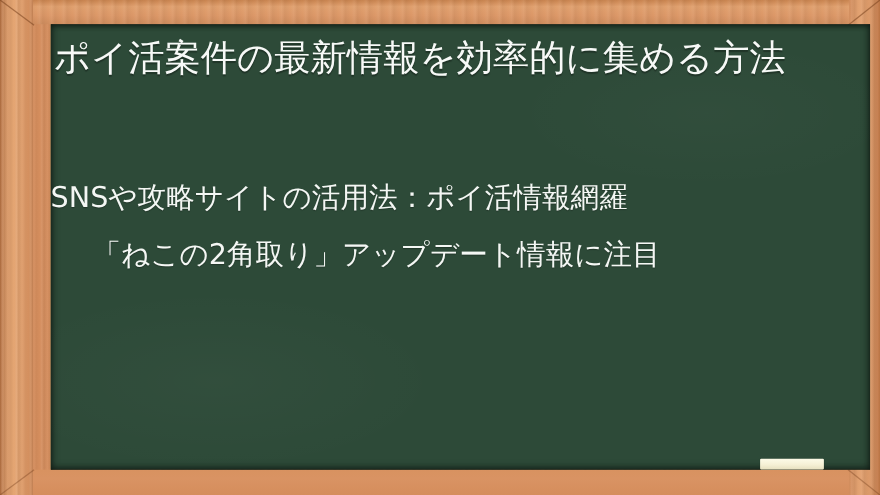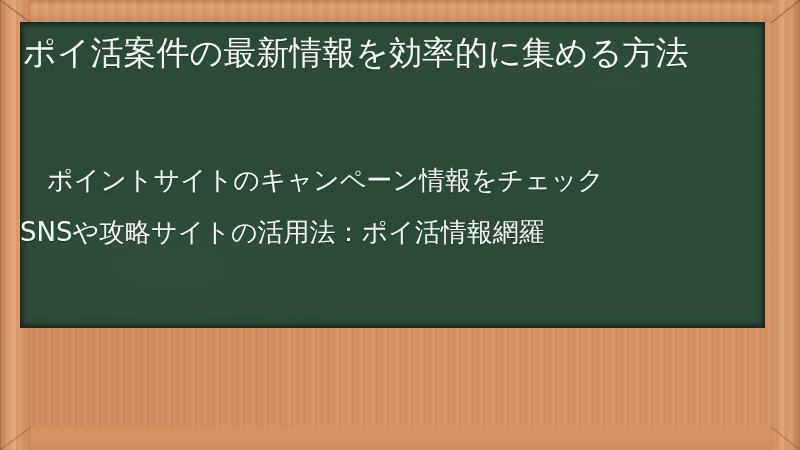--- a/index.html
+++ b/index.html
@@ -97,24 +97,24 @@
   }
   .miter-tl { top: 0; left: 0; }
   .miter-tr { top: 0; right: 0; }
   .miter-bl { bottom: 0; left: 0; }
   .miter-br { bottom: 0; right: 0; }
   .miter svg { display: block; }
 
   
   .board {
     position: absolute;
-    left: 20px;
+    left: 46px;
     top: 22px;
     width: 745px;
-    height: 306px;
+    height: 405px;
     background: #2d4a38;
     box-shadow:
       inset 0 2px 5px rgba(0,0,0,0.35),
       inset 0 -3px 6px rgba(0,0,0,0.30),
       inset 3px 0 6px rgba(0,0,0,0.22),
       inset -3px 0 6px rgba(0,0,0,0.22);
     overflow: hidden;
   }
   .board-dust {
     position: absolute;
@@ -211,22 +211,22 @@
   </div>
 
   <div class="board">
     <div class="board-dust"></div>
 
     <div class="board-content">
 
       <div class="title">ポイ活案件の最新情報を効率的に集める方法</div>
 
       <ul class="bullet-list">
-        <li class="bullet-item indent-0">ポイントサイトのキャンペーン情報をチェック</li>
         <li class="bullet-item indent-1">SNSや攻略サイトの活用法：ポイ活情報網羅</li>
+        <li class="bullet-item indent-2">「ねこの2角取り」アップデート情報に注目</li>
       </ul>
 
       <div class="chalk"></div>
 
     </div>
   </div>
 
 </div>
 
 </body></html>

